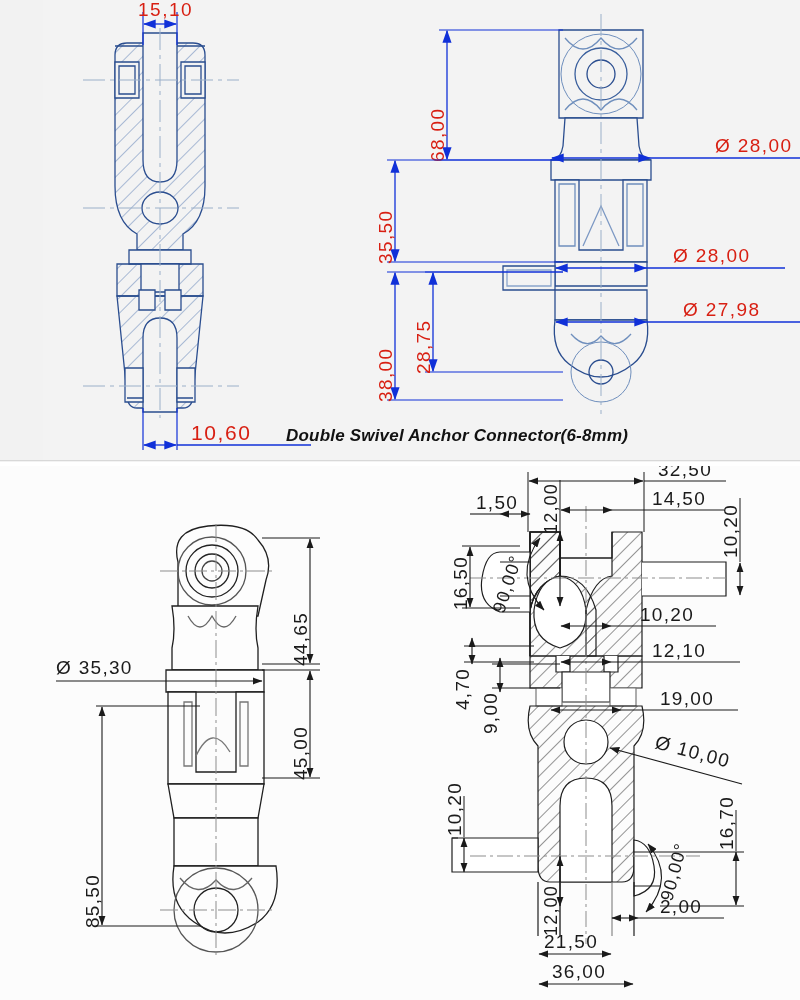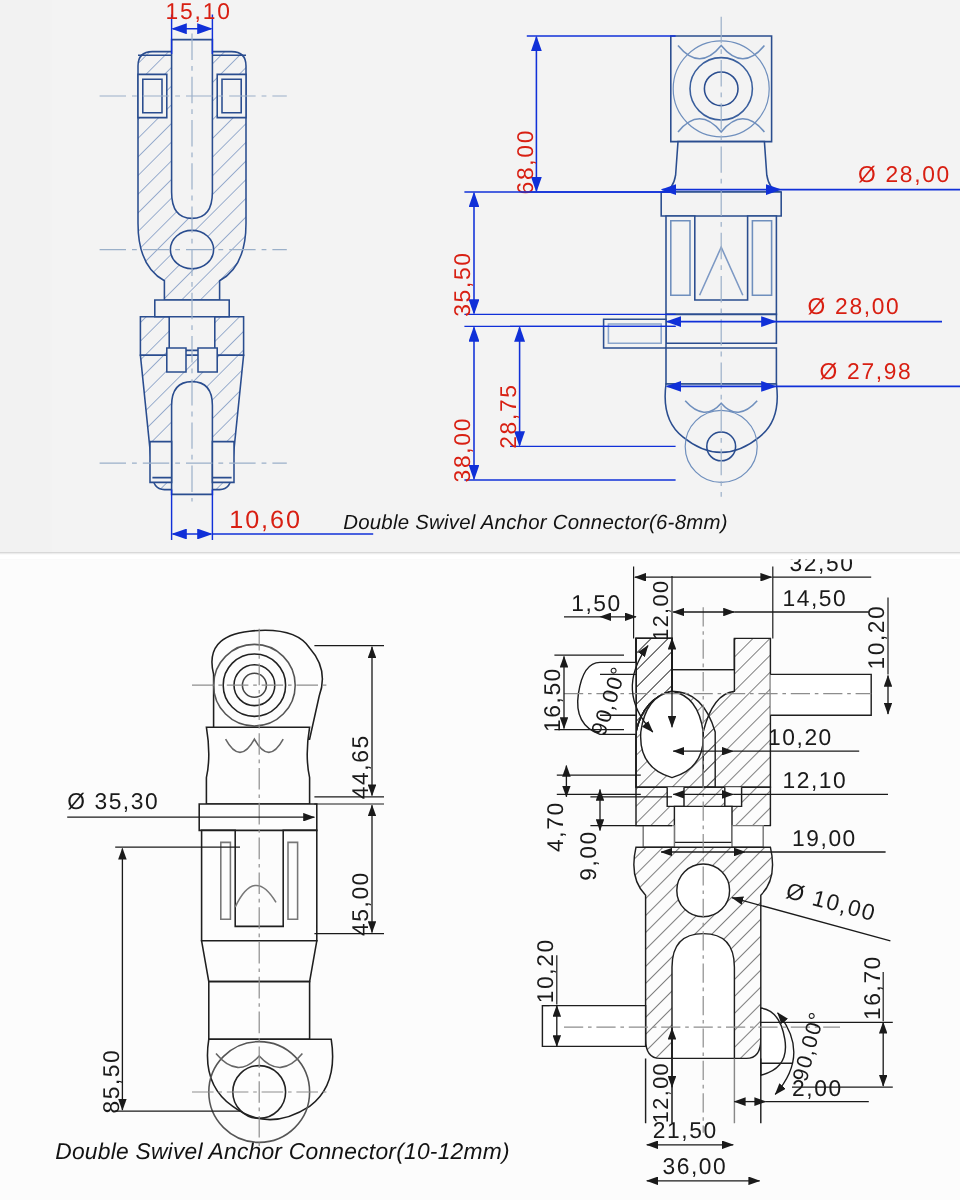--- a/index.html
+++ b/index.html
@@ -17,21 +17,21 @@
   #panel-top{left:0;top:0;width:800px;height:462px;background:#f3f3f3;margin-left:43px;}
   #panel-bottom{left:0;top:466px;width:800px;height:534px;background:#fcfcfc;}
   .hsep{position:absolute;left:0;top:462px;width:800px;height:4px;background:#ffffff;}
   .hsep2{position:absolute;left:0;top:460px;width:800px;height:1px;background:#d8d8d8;}
 
   svg{display:block;}
 
   .cap{
     position:absolute;
     font-style:italic;
-    font-weight:normal;
+    font-weight:bold;
     color:#121212;
     white-space:nowrap;
     letter-spacing:.2px;
   }
   #caption-top{left:286px;top:426px;font-size:17px;}
   #caption-bottom{left:46px;top:950px;font-size:19px;}
 
   
   .dimtxt{font-family:"Liberation Sans",sans-serif;}
 </style>
@@ -451,15 +451,14 @@
 
         <g>
           <line x1="539" y1="518" x2="633" y2="518" stroke="#1a1a1a" stroke-width="1.1" marker-start="url(#abBs)" marker-end="url(#abB)"></line>
           <text class="dimtxt" x="552" y="512" fill="#1a1a1a" font-size="19" letter-spacing="1.3">36,00</text>
         </g>
       </g>
     </svg>
   </div>
 
   <div class="cap" id="caption-top">Double Swivel Anchor Connector(6-8mm)</div>
-  <div class="cap" id="caption-bottom">Double Swivel Anchor Connector(10-12mm)</div>
 
 </div>
 
 </body></html>

